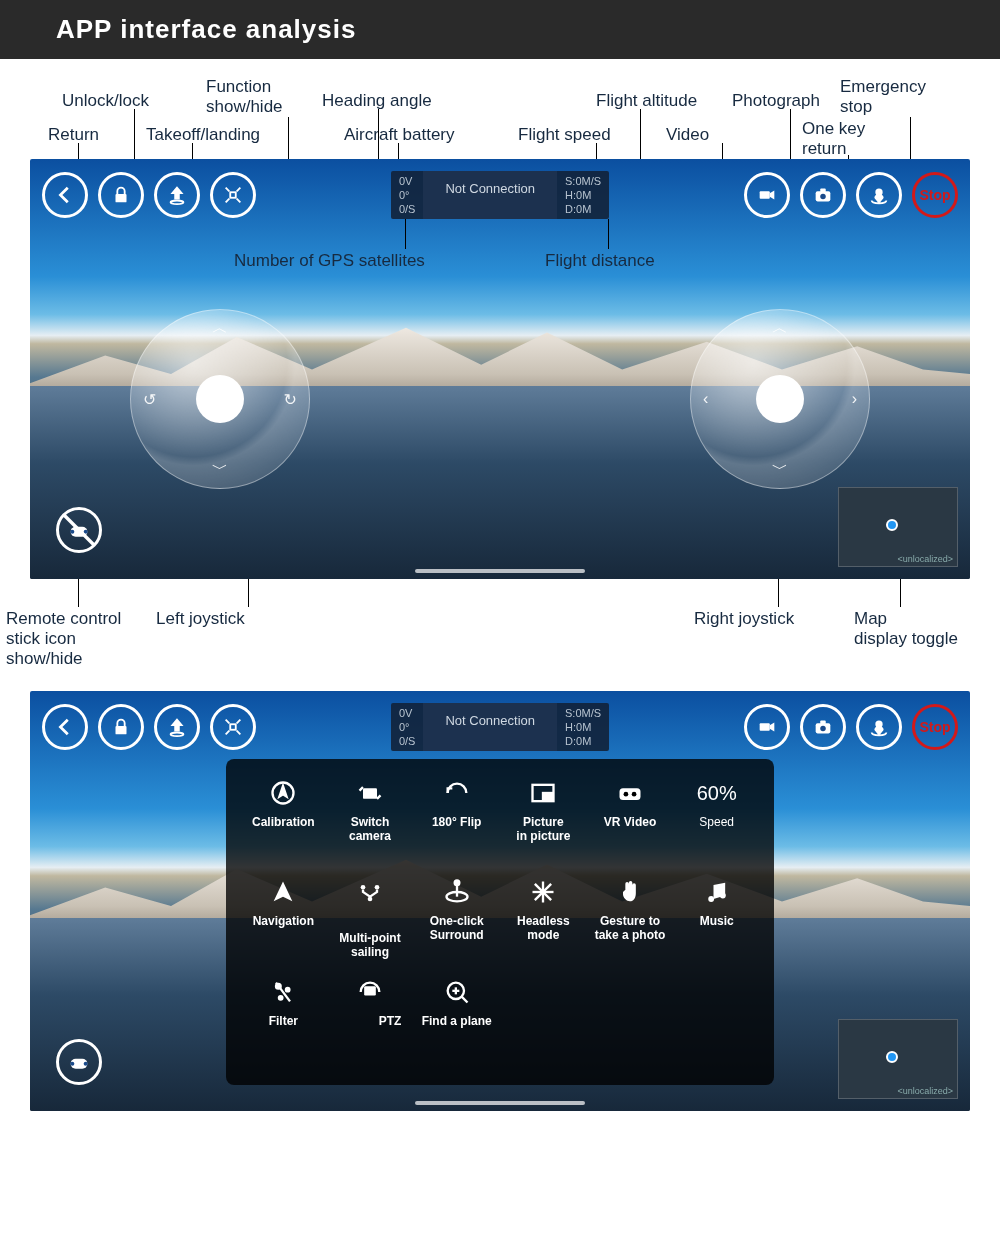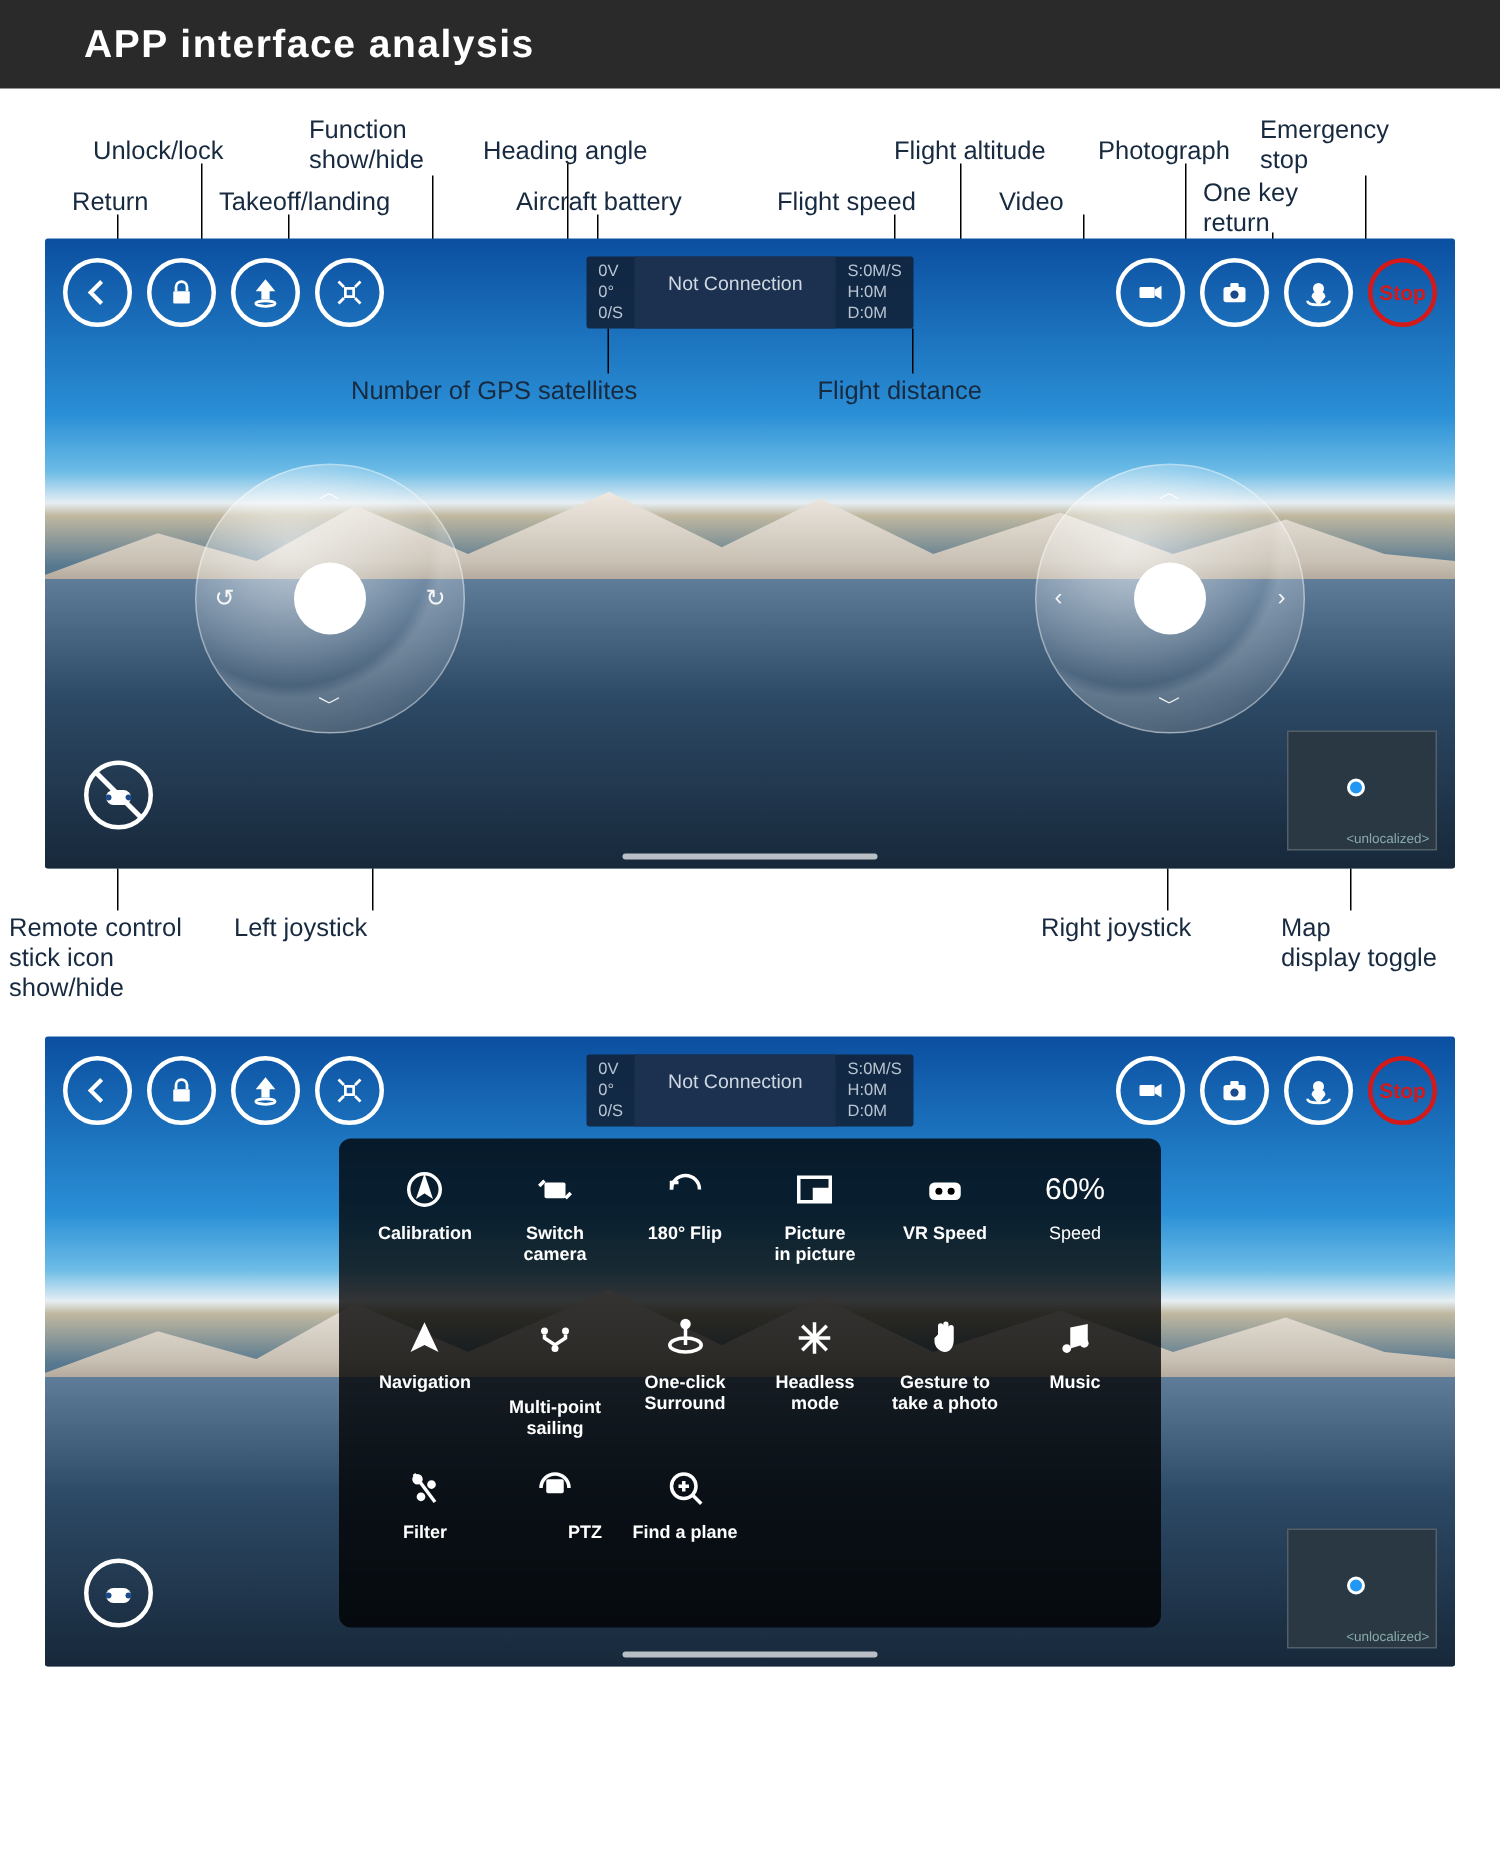--- a/index.html
+++ b/index.html
@@ -18,21 +18,21 @@
   .circ svg{width:22px;height:22px;}
   .stop{color:#d31919;font-weight:bold;font-size:14px;border-color:#d31919;}
   .hud{display:flex;background:rgba(18,34,58,0.9);color:#b8c4d0;font-size:11px;border-radius:2px;}
   .hud .col{display:flex;flex-direction:column;padding:4px 8px;gap:2px;}
   .hud .center{background:rgba(30,50,80,0.95);padding:10px 22px;font-size:13px;color:#cfd8e2;}
   .joystick{position:absolute;width:180px;height:180px;border-radius:50%;background:radial-gradient(circle at 35% 30%,rgba(255,255,255,0.6),rgba(255,255,255,0.12) 55%,rgba(255,255,255,0.25) 60%,rgba(255,255,255,0.05));border:1px solid rgba(255,255,255,0.4);}
   .joystick .knob{position:absolute;width:48px;height:48px;border-radius:50%;background:#fff;top:50%;left:50%;transform:translate(-50%,-50%);}
   .joystick .arr{position:absolute;color:rgba(255,255,255,0.9);font-size:16px;}
   .joy-l{left:100px;top:150px;}
   .joy-r{right:100px;top:150px;}
-  .minimap{position:absolute;right:12px;bottom:12px;width:100px;height:80px;background:#2a3844;border:1px solid rgba(255,255,255,0.2);}
+  .minimap{position:absolute;right:12px;bottom:12px;width:120px;height:80px;background:#2a3844;border:1px solid rgba(255,255,255,0.2);}
   .minimap .dot{position:absolute;top:40%;left:40%;width:12px;height:12px;border-radius:50%;background:#2196f3;border:2px solid #fff;}
   .minimap .txt{position:absolute;bottom:2px;right:4px;font-size:9px;color:#8aa;}
   .stickbtn{position:absolute;left:26px;bottom:26px;width:46px;height:46px;border-radius:50%;border:3px solid #fff;display:flex;align-items:center;justify-content:center;color:#fff;}
   .homebar{position:absolute;bottom:6px;left:50%;transform:translateX(-50%);width:170px;height:4px;background:rgba(255,255,255,0.7);border-radius:4px;}
   .callouts-under{position:relative;height:88px;}
   .func-panel{position:absolute;left:196px;top:68px;right:196px;bottom:26px;background:rgba(0,0,0,0.78);border-radius:8px;padding:18px 18px;display:grid;grid-template-columns:repeat(6,1fr);grid-template-rows:repeat(3,1fr);gap:8px;}
   .fitem{display:flex;flex-direction:column;align-items:center;gap:6px;color:#fff;font-size:12px;text-align:center;}
   .fitem .ic{height:32px;display:flex;align-items:center;justify-content:center;font-size:22px;}
   .fitem .ic svg{width:28px;height:28px;}
   .leg{position:absolute;width:1px;background:#000;}
@@ -310,21 +310,21 @@
 in picture</div>
       </div>
       <div class="fitem">
         <div class="ic">
           <svg viewBox="0 0 24 24" fill="#fff">
             <rect x="3" y="8" width="18" height="10" rx="3"></rect>
             <circle cx="8.5" cy="13" r="2" fill="#000"></circle>
             <circle cx="15.5" cy="13" r="2" fill="#000"></circle>
           </svg>
         </div>
-        <div style="white-space: pre; font-weight: bold;">VR Speed</div>
+        <div style="white-space: pre; font-weight: bold;">VR Video</div>
       </div>
       <div class="fitem">
         <div class="ic" style="font-weight: 300; font-size: 20px;">60%</div>
         <div style="white-space: pre; font-weight: normal;">Speed</div>
       </div>
       <div class="fitem">
         <div class="ic">
           <svg viewBox="0 0 24 24" fill="#fff">
             <polygon points="12,3 20,20 12,16 4,20"></polygon>
           </svg>

